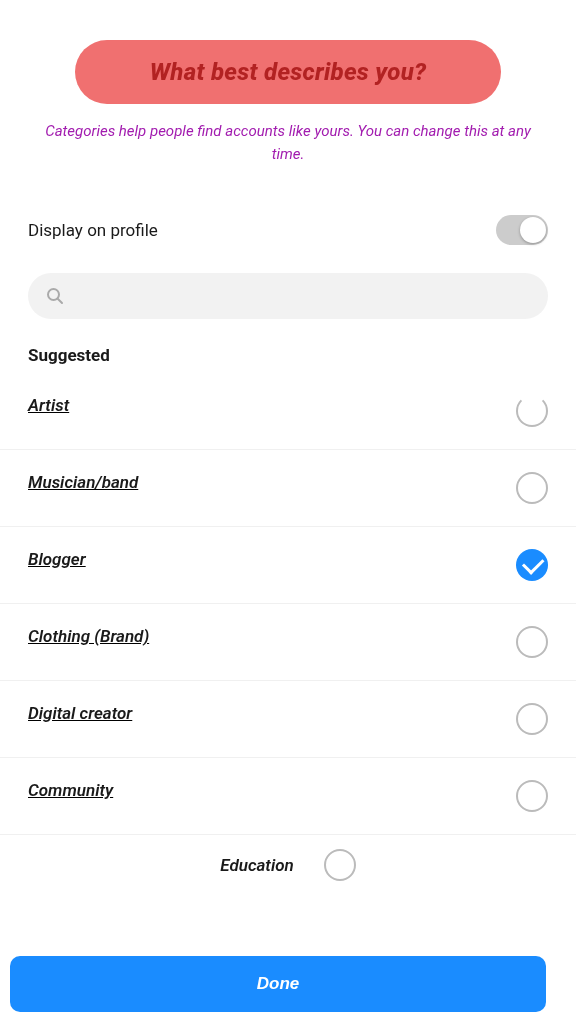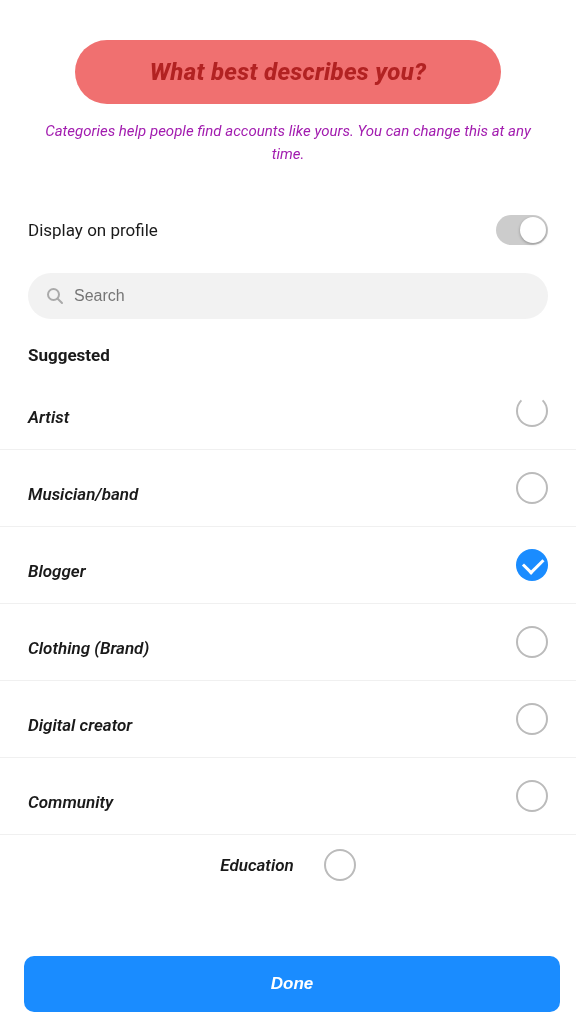--- a/index.html
+++ b/index.html
@@ -141,24 +141,25 @@
     .category-list {
       width: 100%;
       display: flex;
       flex-direction: column;
     }
 
     .category-item {
       width: 100%;
       display: flex;
       justify-content: space-between;
-      align-items: flex-end;
+      align-items: flex-start;
       padding: 22px 28px;
       border-bottom: 1px solid #f0f0f0;
       cursor: pointer;
+      text-decoration: underline;
     }
 
     .category-label {
       font-size: 17px;
       font-weight: 600;
       font-style: italic;
       color: #1a1a1a;
     }
 
     
@@ -227,21 +228,21 @@
       position: fixed;
       bottom: 0;
       left: 0;
       width: 576px;
       padding: 12px 0;
       background: #fff;
     }
 
     .done-button {
       width: calc(100% - 40px);
-      margin: 0 24px;
+      margin: 0 10px;
       background: #1a8cff;
       color: #fff;
       border: none;
       border-radius: 10px;
       padding: 18px;
       font-size: 17px;
       font-weight: 600;
       font-style: italic;
       cursor: pointer;
       text-align: center;
@@ -267,21 +268,20 @@
   </div>
 
   <div class="search-container">
     <div class="search-bar">
       <div class="search-icon-wrap">
         <svg width="18" height="18" viewBox="0 0 18 18" fill="none">
           <circle cx="7.5" cy="7.5" r="5.5" stroke="#aaa" stroke-width="2"></circle>
           <line x1="11.7" y1="11.7" x2="16" y2="16" stroke="#aaa" stroke-width="2" stroke-linecap="round"></line>
         </svg>
       </div>
-      <input class="search-input" type="text" placeholder="Search" style="">
     </div>
   </div>
 
   <div class="suggested-label">
     <span>Suggested</span>
   </div>
 
   <div class="category-list">
 
     <div class="category-item">

